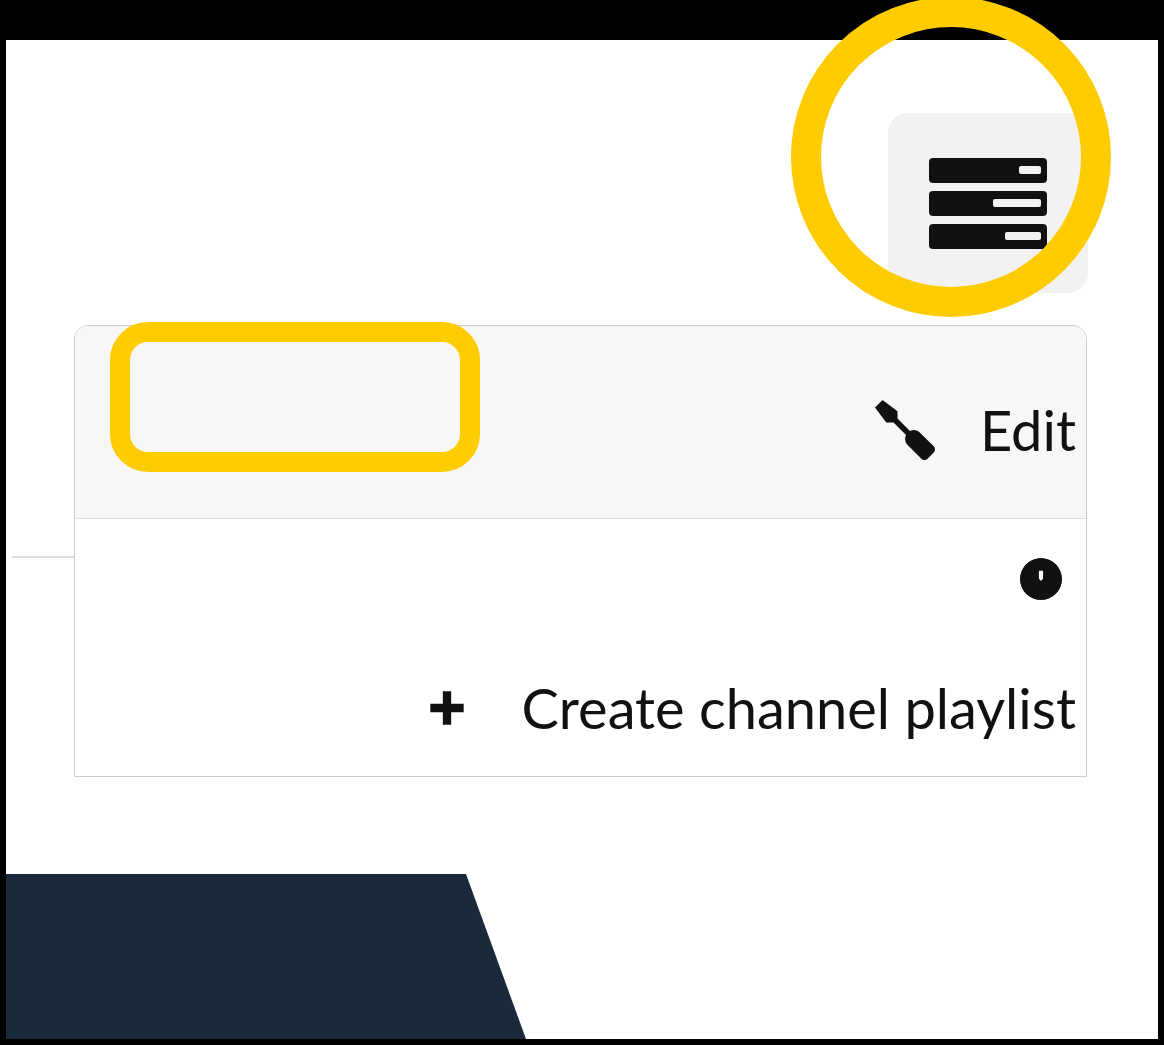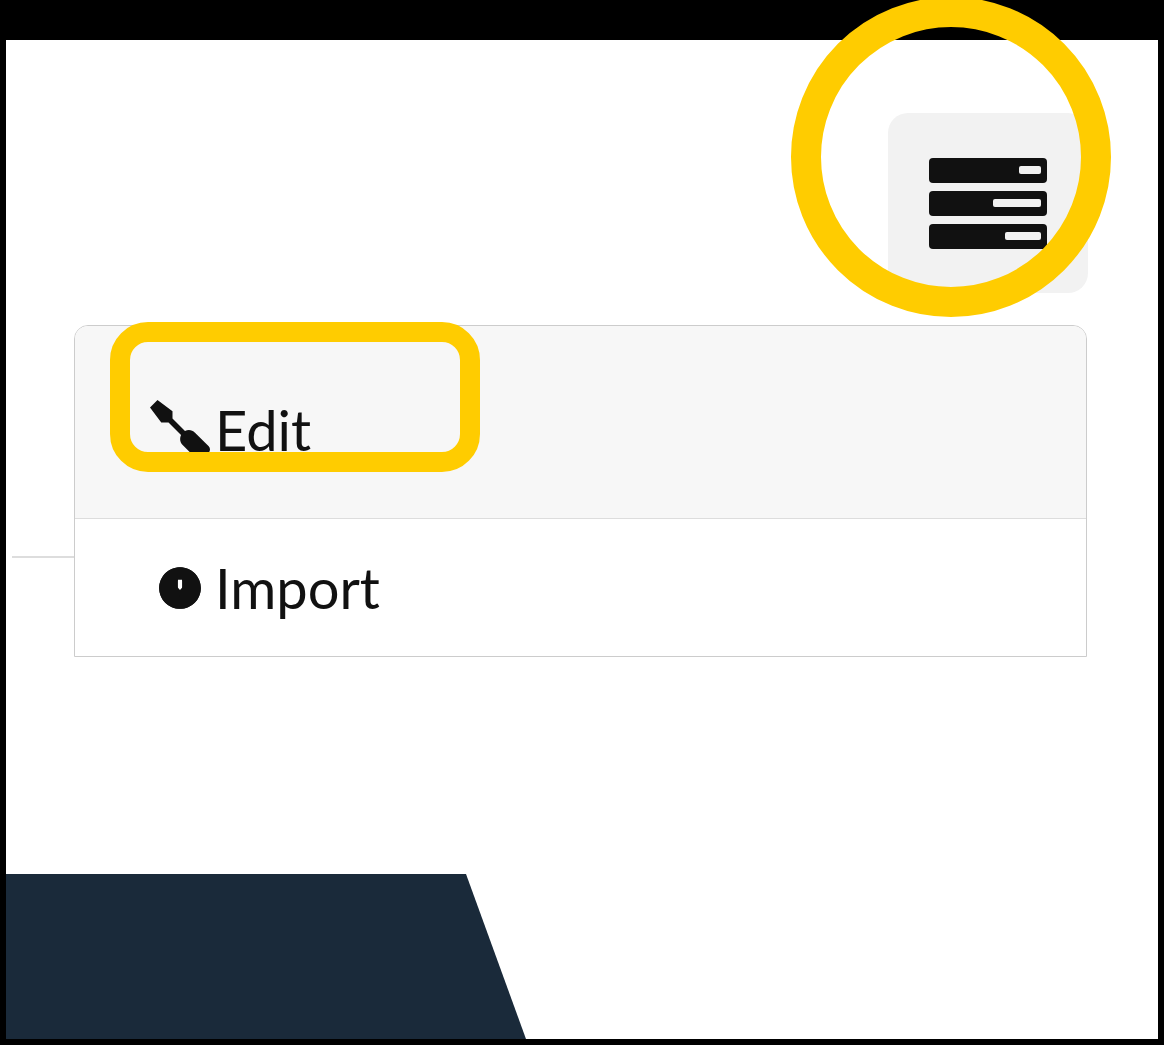--- a/index.html
+++ b/index.html
@@ -109,21 +109,23 @@
     }
     .dropdown-header-section {
       background: #f7f7f7;
       border-bottom: 1px solid #ddd;
       padding: 35px 0 20px 0;
     }
     .dropdown-item {
       display: flex;
       align-items: center;
       padding: 35px 10px 35px 70px;
+      gap: 40px;
       cursor: pointer;
+      justify-content: flex-end;
     }
     .dropdown-item .icon-slot {
       width: 70px;
       display: flex;
       align-items: center;
       justify-content: center;
     }
     .dropdown-item .label {
       font-size: 56px;
       color: #111;
@@ -182,19 +184,26 @@
       </div>
     </div>
     <div class="dropdown-item">
       <span class="icon-slot">
         <svg class="icon small" viewBox="0 0 24 24">
             <path d="M12 2C6.48 2 2 6.48 2 12s4.48 10 10 10 10-4.48 10-10S17.52 2 12 2zm1 13.5V17h-2v-1.5H8l4-4.5 4 4.5h-3z" transform="rotate(180 12 12)"></path>
             <circle cx="12" cy="12" r="10" fill="none" stroke="#111" stroke-width="0"></circle>
             <path d="M12 2a10 10 0 100 20 10 10 0 000-20zm1 6v4h3l-4 4-4-4h3V8h2z"></path>
           </svg>
       </span>
-      <span class="label">Import</span>
+    </div>
+    <div class="dropdown-item">
+      <span class="icon-slot">
+        <svg class="icon small" viewBox="0 0 24 24">
+            <path d="M19 13h-6v6h-2v-6H5v-2h6V5h2v6h6v2z" stroke="#111" stroke-width="2"></path>
+          </svg>
+      </span>
+      <span class="label">Create channel playlist</span>
     </div>
   </div>
 </div>
 
 <div class="highlight-circle"></div>
 <div class="edit-highlight"></div>
 
 </body></html>

